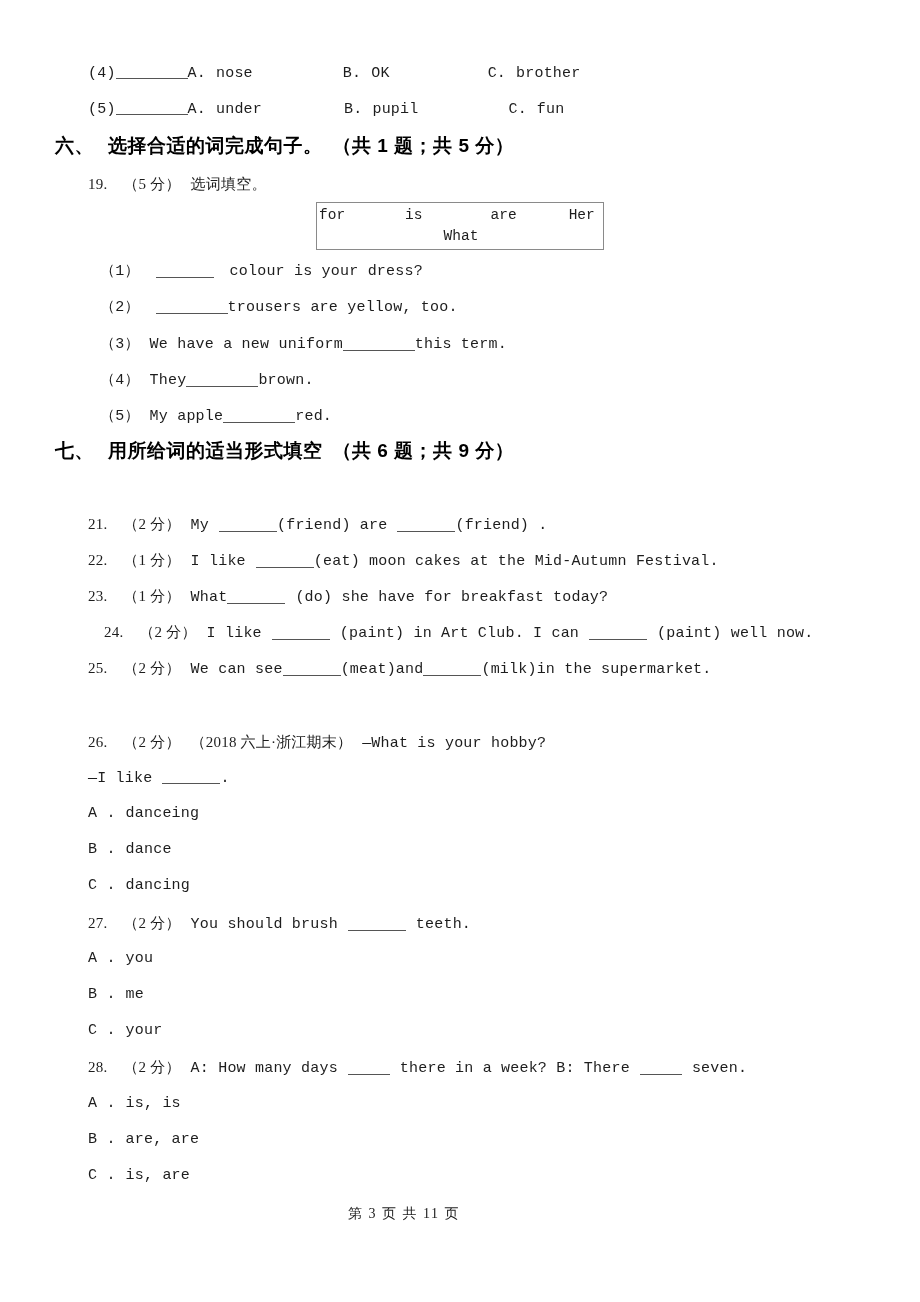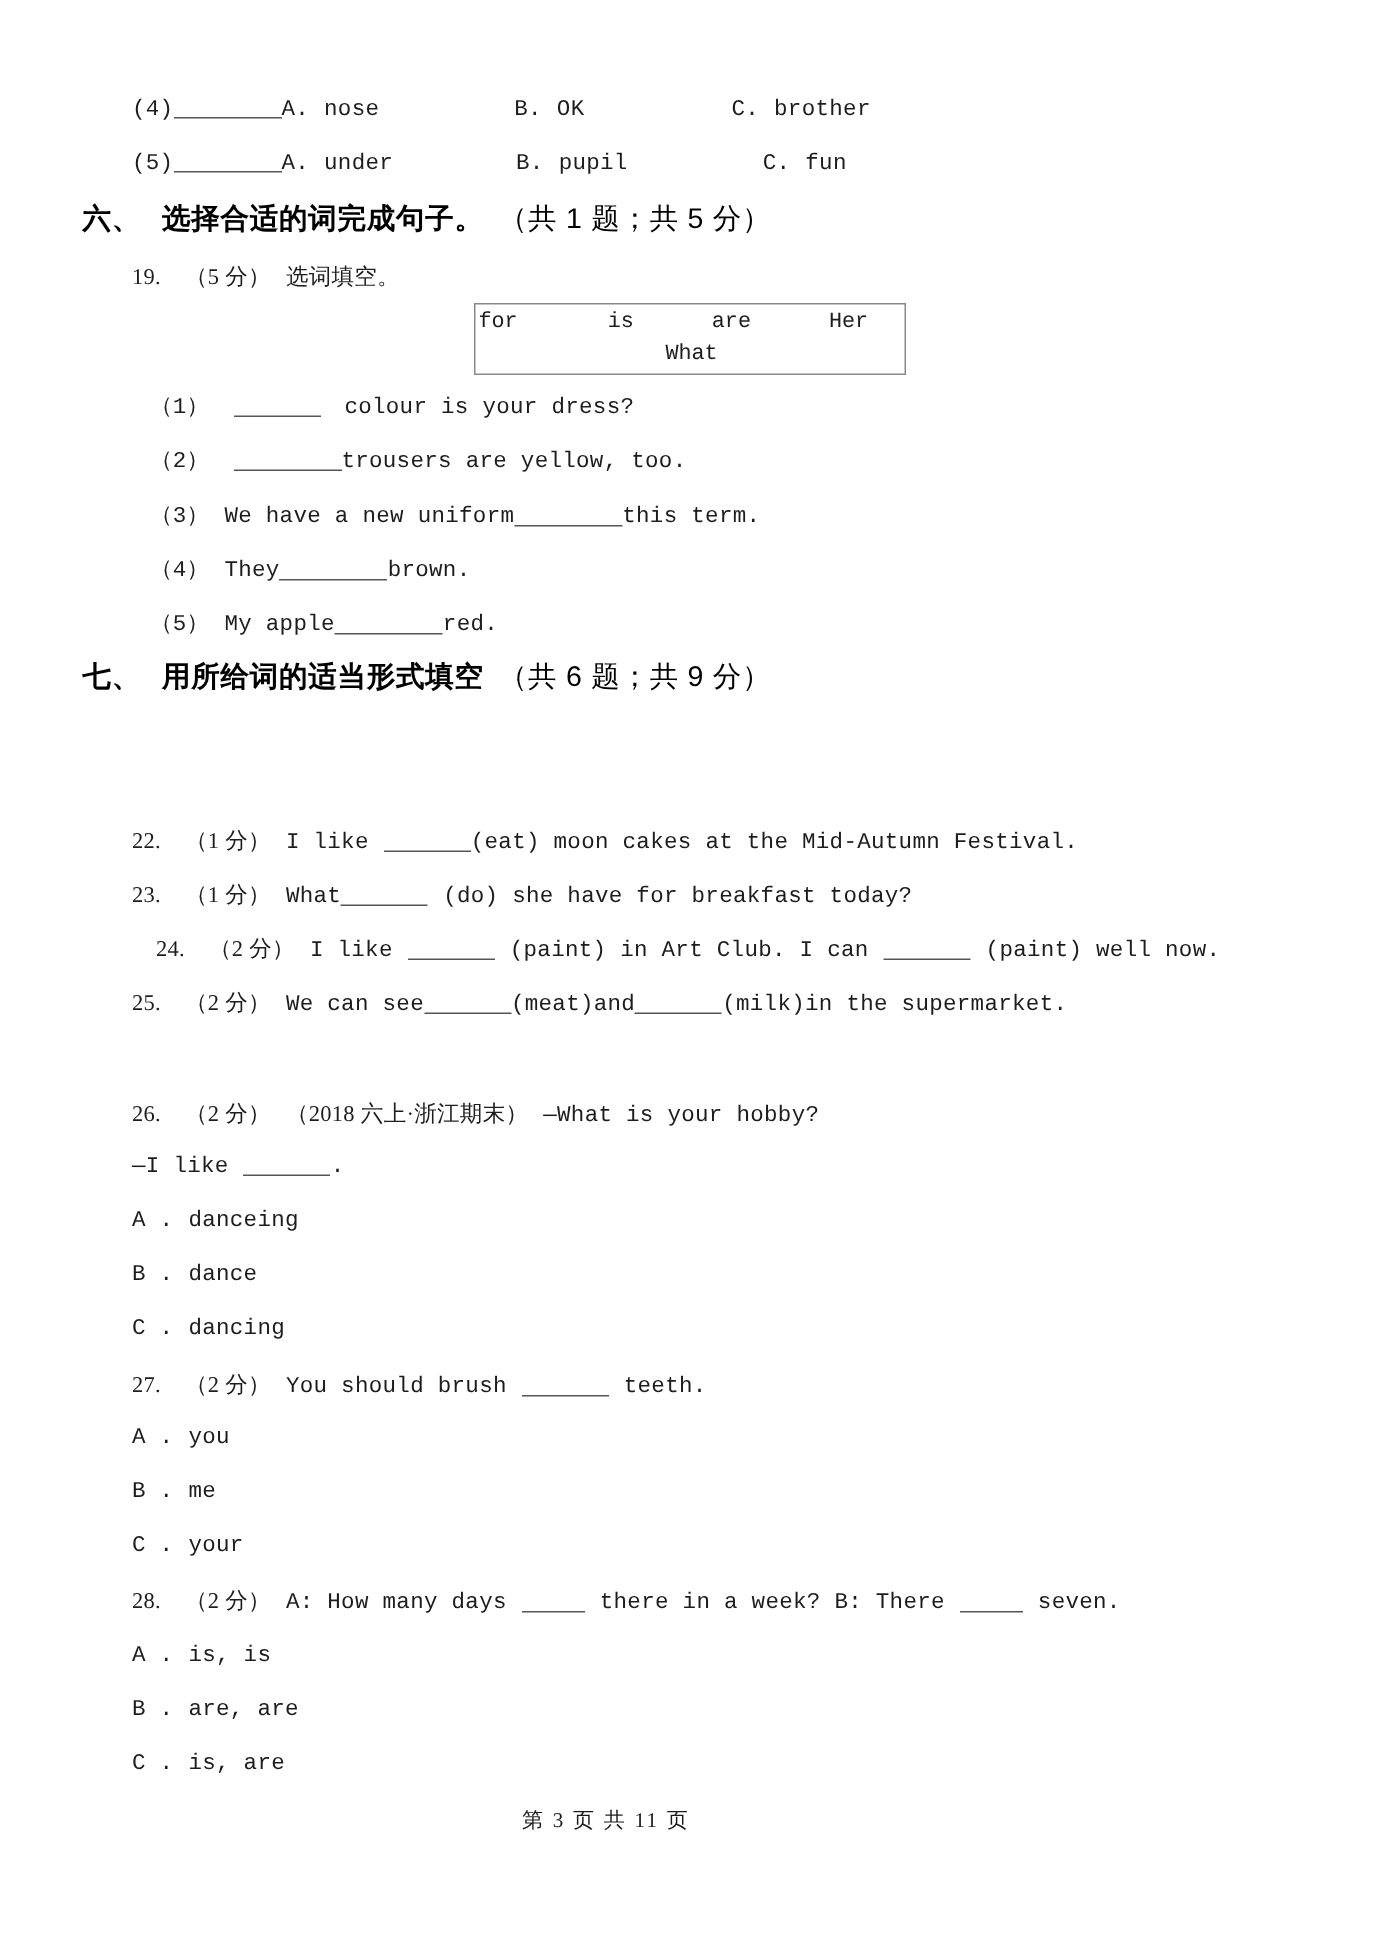--- a/index.html
+++ b/index.html
@@ -41,21 +41,21 @@
     position: absolute;
     left: 55px;
     white-space: nowrap;
     font-family: "Liberation Sans", "DejaVu Sans", sans-serif;
     font-weight: bold;
     font-size: 19px;
     color: #000;
     letter-spacing: 0.5px;
   }
   .section-head .sec-num { margin-right: 14px; }
-  .section-head .sec-meta { font-weight: normal; }
+  .section-head .sec-meta { font-weight: bold; }
 
   
   .qnum {
     font-family: "Liberation Serif", "DejaVu Serif", serif;
     font-size: 15px;
   }
   .score {
     font-family: "Liberation Serif", "DejaVu Serif", serif;
     font-size: 15px;
   }
@@ -89,21 +89,21 @@
     top: 4px;
     left: 0;
     width: 100%;
     display: flex;
   }
   .wb-row1 span {
     display: block;
   }
   .wb-w0 { margin-left: 2px; }
   .wb-w1 { margin-left: 60px; }
-  .wb-w2 { margin-left: 52px; }
+  .wb-w2 { margin-left: 68px; }
   .wb-w3 { margin-left: 52px; }
   .wb-row2 {
     position: absolute;
     top: 25px;
     left: 0;
     width: 100%;
     text-align: center;
   }
   .wb-row2 span { margin-left: 2px; }
 
@@ -170,20 +170,23 @@
   </div>
   <div class="line" style="left:100px; top:406px;">
     <span>（5）</span><span class="sp2"></span><span>My apple</span><span class="blank b-lg"></span><span>red.</span>
   </div>
 
   <div class="section-head" style="top:438px;">
     <span class="sec-num">七、</span><span>用所给词的适当形式填空</span><span class="sp2"></span><span class="sec-meta">（共 6 题；共 9 分）</span>
   </div>
 
 
+  <div class="line" style="left:88px; top:515px;">
+    <span class="qnum">21.</span><span class="sp3"></span><span class="score">（2 分）</span><span class="sp2"></span><span>My</span><span class="sp2"></span><span class="blank b-md"></span><span>(friend) are</span><span class="sp2"></span><span class="blank b-md"></span><span>(friend) .</span>
+  </div>
 
   <div class="line" style="left:88px; top:551px;">
     <span class="qnum">22.</span><span class="sp3"></span><span class="score">（1 分）</span><span class="sp2"></span><span>I like</span><span class="sp2"></span><span class="blank b-md"></span><span>(eat) moon cakes at the Mid-Autumn Festival.</span>
   </div>
 
   <div class="line" style="left:88px; top:587px;">
     <span class="qnum">23.</span><span class="sp3"></span><span class="score">（1 分）</span><span class="sp2"></span><span>What</span><span class="blank b-md"></span><span class="sp2"></span><span>(do) she have for breakfast today?</span>
   </div>
 
   <div class="line" style="left:104px; top:623px;">

